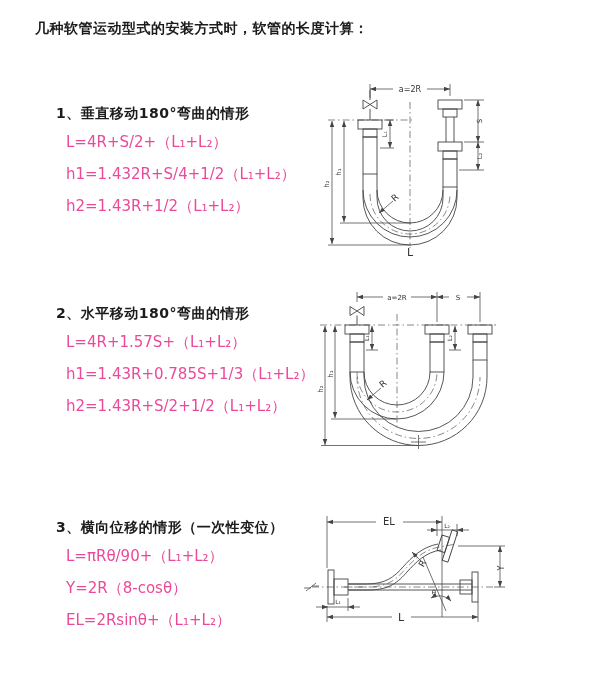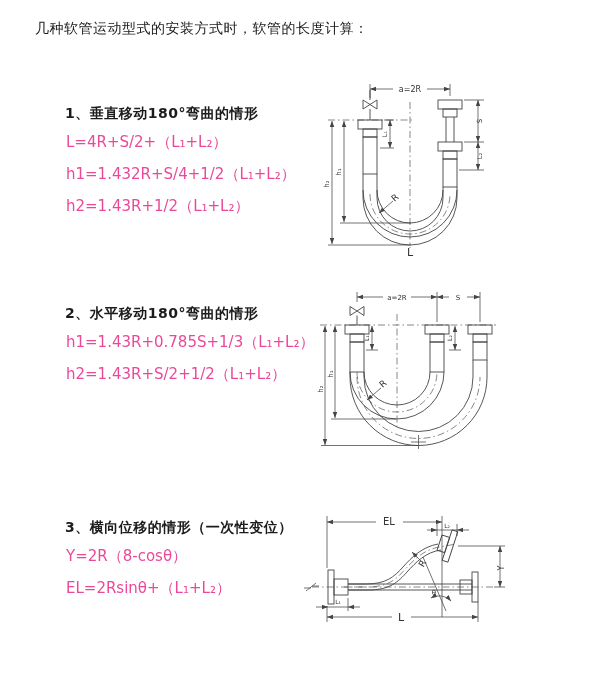--- a/index.html
+++ b/index.html
@@ -1,22 +1,22 @@
 <!DOCTYPE html>
 <html><head>
 <meta charset="utf-8">
 <style>
   html,body{margin:0;padding:0;background:#fff;}
   .page{
     position:relative;width:600px;height:675px;background:#ffffff;overflow:hidden;
     font-family:"DejaVu Sans","Liberation Sans",sans-serif;color:#1c1c1c;
   }
-  .title{position:absolute;left:35px;top:20px;font-size:14px;font-weight:400;letter-spacing:0.5px;}
+  .title{position:absolute;left:35px;top:20px;font-size:14px;font-weight:700;letter-spacing:0.5px;}
   .sec{position:absolute;left:48px;width:270px;}
-  .sec-heading{font-size:14px;font-weight:600;line-height:20px;margin:0 0 10px 17px;letter-spacing:0.5px;}
+  .sec-heading{font-size:14px;font-weight:600;line-height:20px;margin:0 0 10px 8px;letter-spacing:0.5px;}
   .formula{font-size:15px;line-height:19px;margin:0 0 13px 18px;color:#ec4899;white-space:nowrap;}
   .sec1{top:103px;}
   .sec2{top:303px;}
   .sec3{top:517px;}
   .dwg{position:absolute;}
   .d1{left:302px;top:72px;}
   .d2{left:300px;top:282px;}
   .d3{left:300px;top:502px;}
   svg{display:block;}
   svg .ln{stroke:#444;stroke-width:0.9;fill:none;}
@@ -33,26 +33,28 @@
 
   <div class="sec sec1">
     <div class="sec-heading">1、垂直移动180°弯曲的情形</div>
     <div class="formula">L=4R+S/2+（L₁+L₂）</div>
     <div class="formula">h1=1.432R+S/4+1/2（L₁+L₂）</div>
     <div class="formula">h2=1.43R+1/2（L₁+L₂）</div>
   </div>
 
   <div class="sec sec2">
     <div class="sec-heading">2、水平移动180°弯曲的情形</div>
+    <div class="formula">L=4R+1.57S+（L₁+L₂）</div>
     <div class="formula">h1=1.43R+0.785S+1/3（L₁+L₂）</div>
     <div class="formula">h2=1.43R+S/2+1/2（L₁+L₂）</div>
   </div>
 
   <div class="sec sec3">
     <div class="sec-heading">3、横向位移的情形（一次性变位）</div>
+    <div class="formula">L=πRθ/90+（L₁+L₂）</div>
     <div class="formula">Y=2R（8-cosθ）</div>
     <div class="formula">EL=2Rsinθ+（L₁+L₂）</div>
   </div>
 
   <svg class="dwg d1" width="290" height="190" viewBox="0 0 290 190">
     <defs>
       <marker id="a1" markerWidth="9" markerHeight="7" refX="8" refY="3" orient="auto-start-reverse">
         <path d="M0,0L8,3L0,6Z" fill="#444"></path>
       </marker>
       <pattern id="hz1" width="4" height="4" patternUnits="userSpaceOnUse">

